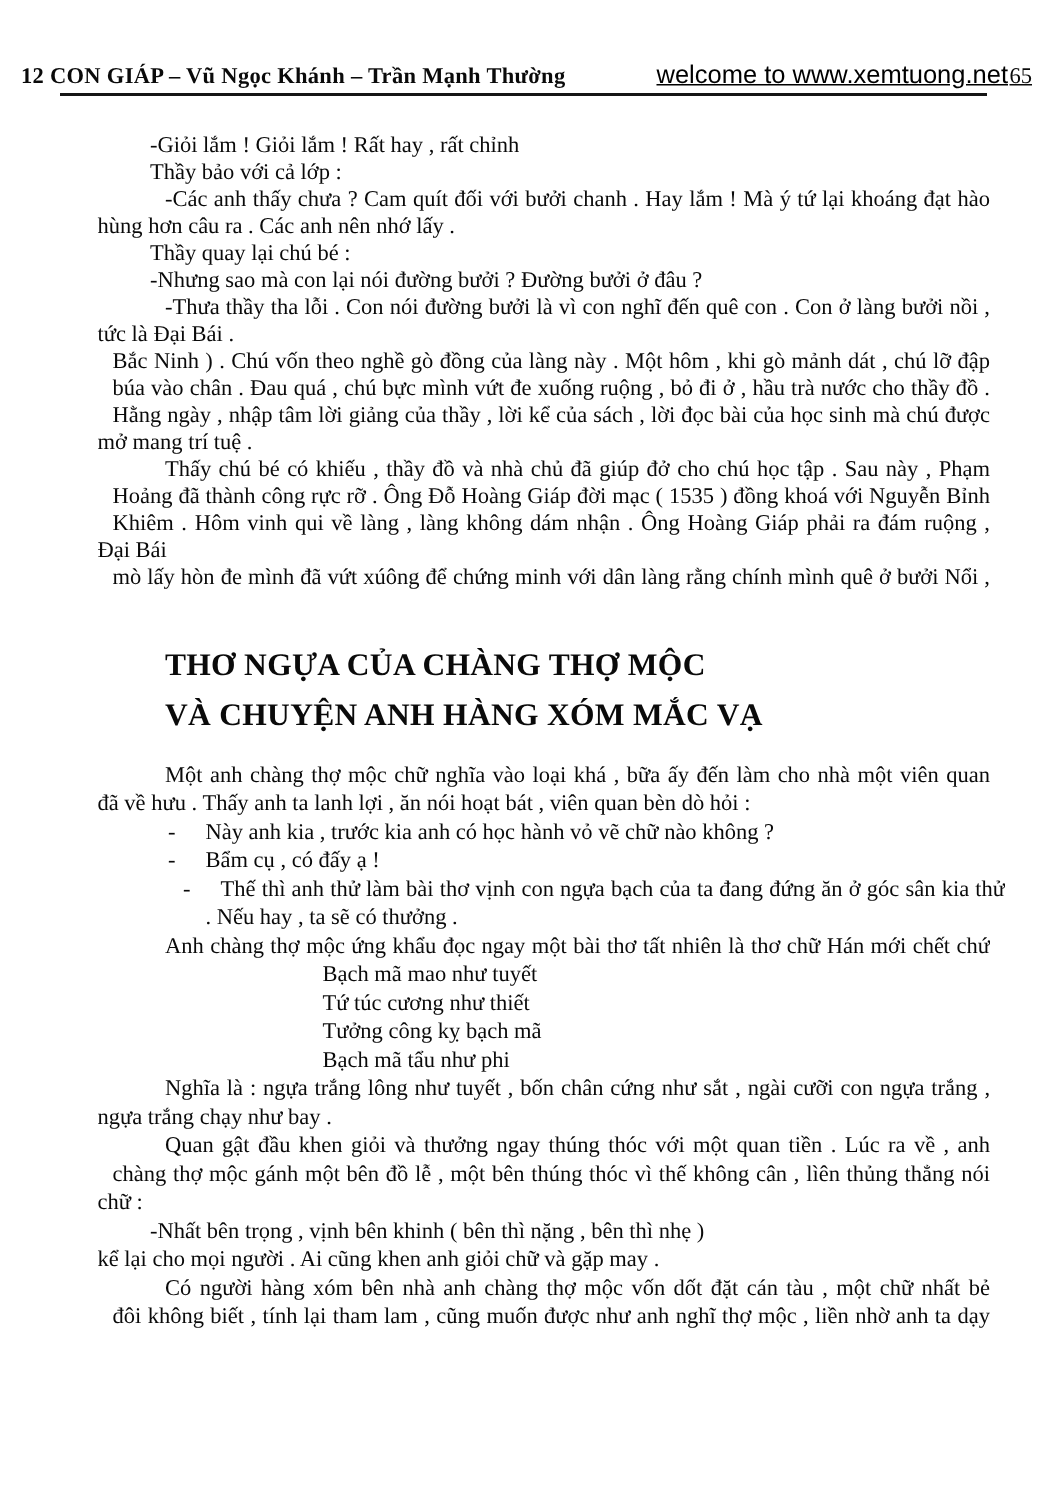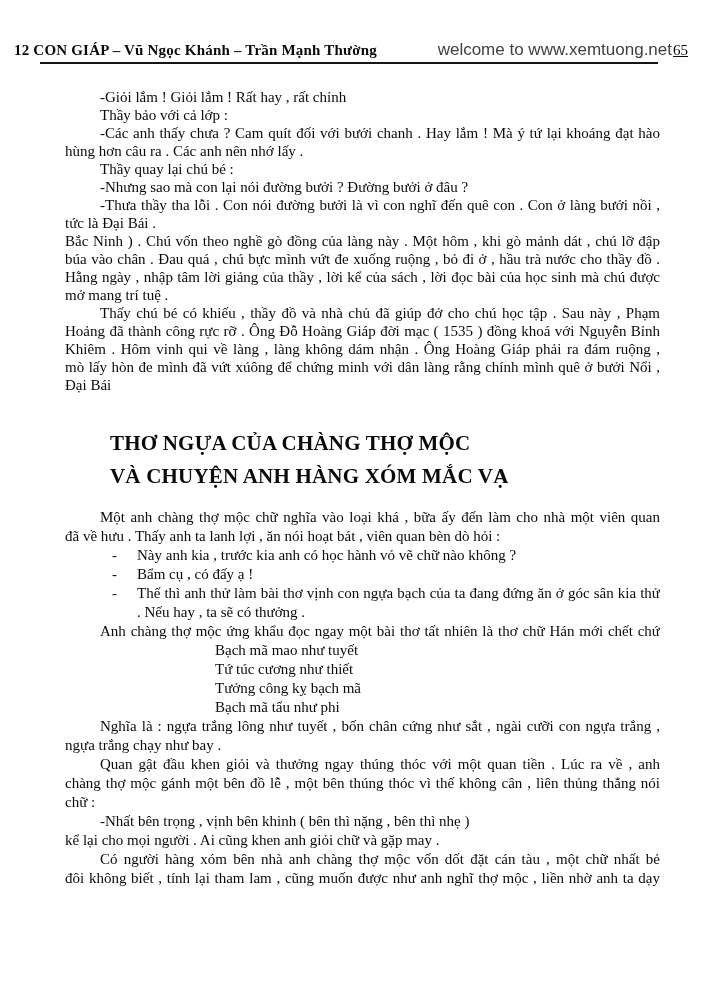--- a/index.html
+++ b/index.html
@@ -11,34 +11,34 @@
   .header-row{
     position:absolute;top:40px;left:14px;width:674px;
     display:flex;align-items:baseline;white-space:nowrap;
   }
   .book-title{
     font-weight:bold;font-size:15px;letter-spacing:0.2px;flex:0 0 auto;
   }
   .header-right{margin-left:auto;display:flex;align-items:baseline;}
   .site-link{
     font-family:"Liberation Sans","DejaVu Sans",sans-serif;
-    font-size:17px;color:#404040;
+    font-size:17px;text-decoration:underline;color:#000000;
   }
   .page-number{font-size:15px;margin-left:1px;text-decoration:underline;}
   .header-rule{
     position:absolute;top:62px;left:40px;width:618px;
     border-top:2px solid #151515;height:0;
   }
   .content{position:absolute;left:65px;top:88px;width:595px;}
   .line{
     font-size:15px;line-height:18px;height:18px;overflow:hidden;
     position:relative;
   }
   .block2 .line{line-height:19px;height:19px;}
-  .jst{text-align:justify;text-align-last:justify;}
+  .jst{text-align:justify;text-align-last:justify;margin-left:10px;}
   .ind{text-indent:35px;}
   .bul{padding-left:72px;width:523px;}
   .bul .marker{position:absolute;left:47px;top:0;}
   .bulc{padding-left:72px;width:523px;}
   .poem{padding-left:150px;}
   .section-title{
     margin:33px 0 15px 45px;font-weight:bold;font-size:21px;line-height:33px;
     letter-spacing:0.2px;
   }
 </style>
@@ -67,22 +67,22 @@
         <div class="line ind">-Nhưng sao mà con lại nói đường bưởi ? Đường bưởi ở đâu ?</div>
         <div class="line ind jst">-Thưa thầy tha lỗi . Con nói đường bưởi là vì con nghĩ đến quê con . Con ở làng bưởi nồi ,</div>
         <div class="line">tức là Đại Bái .</div>
         <div class="line jst">Bắc Ninh ) . Chú vốn theo nghề gò đồng của làng này . Một hôm , khi gò mảnh dát , chú lỡ đập</div>
         <div class="line jst">búa vào chân . Đau quá , chú bực mình vứt đe xuống ruộng , bỏ đi ở , hầu trà nước cho thầy đồ .</div>
         <div class="line jst">Hằng ngày , nhập tâm lời giảng của thầy , lời kể của sách , lời đọc bài của học sinh mà chú được</div>
         <div class="line">mở mang trí tuệ .</div>
         <div class="line ind jst">Thấy chú bé có khiếu , thầy đồ và nhà chủ đã giúp đở cho chú học tập . Sau này , Phạm</div>
         <div class="line jst">Hoảng đã thành công rực rỡ . Ông Đỗ Hoàng Giáp đời mạc ( 1535 ) đồng khoá với Nguyễn Bỉnh</div>
         <div class="line jst">Khiêm . Hôm vinh qui về làng , làng không dám nhận . Ông  Hoàng Giáp phải ra đám ruộng ,</div>
+        <div class="line">Đại Bái</div>
         <div class="line jst">mò lấy hòn đe mình đã vứt xúông để chứng minh với dân làng rằng chính mình quê ở bưởi Nổi ,</div>
-        <div class="line">Đại Bái</div>
       </div>
 
     <div class="section-title">
       <div>THƠ NGỰA CỦA CHÀNG THỢ MỘC</div>
       <div>VÀ CHUYỆN ANH HÀNG XÓM MẮC VẠ</div>
     </div>
 
     <div class="block2" id="block2">
         <div class="line ind jst">Một anh chàng thợ mộc chữ nghĩa vào loại khá , bữa ấy đến làm cho nhà một viên quan</div>
         <div class="line">đã về hưu . Thấy anh ta lanh lợi , ăn nói hoạt bát , viên quan bèn dò hỏi :</div>

